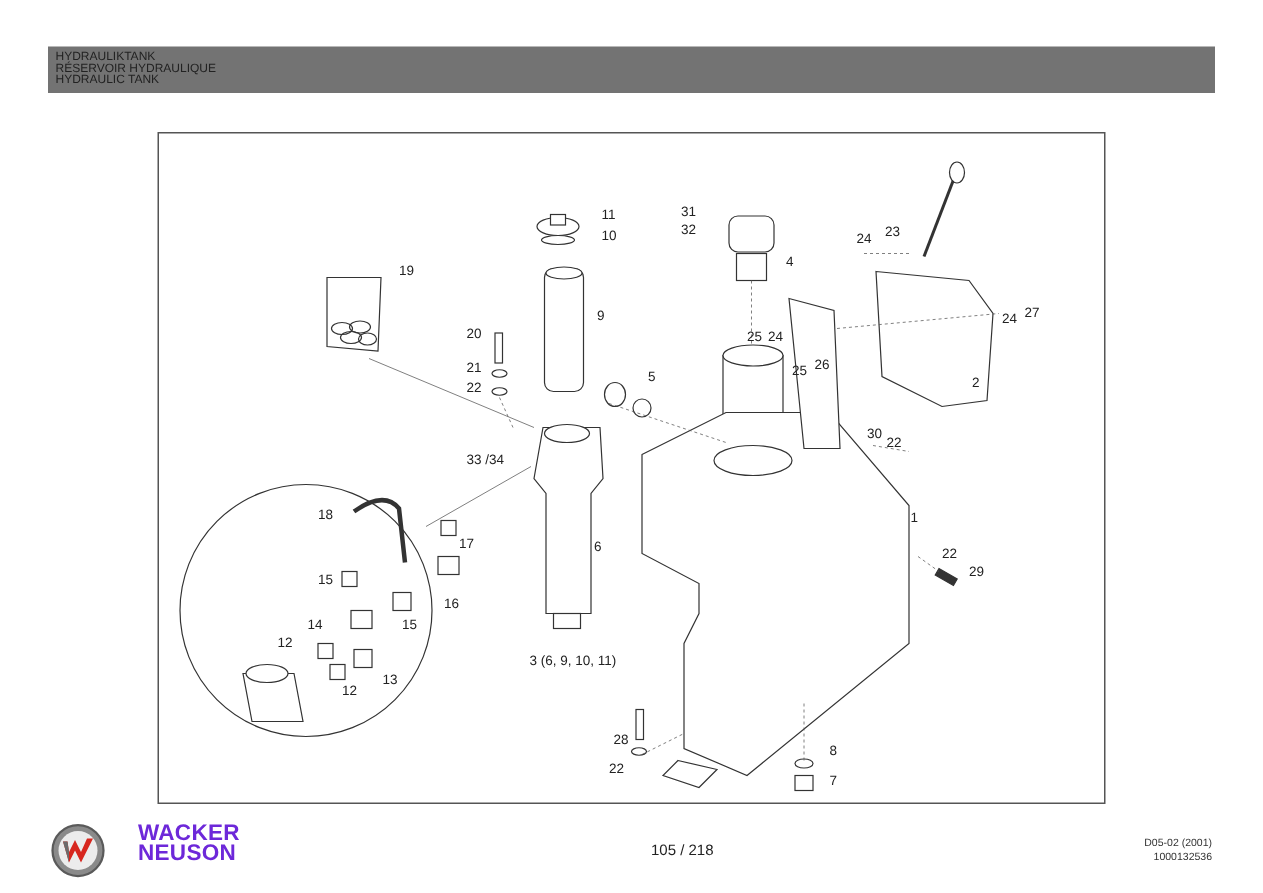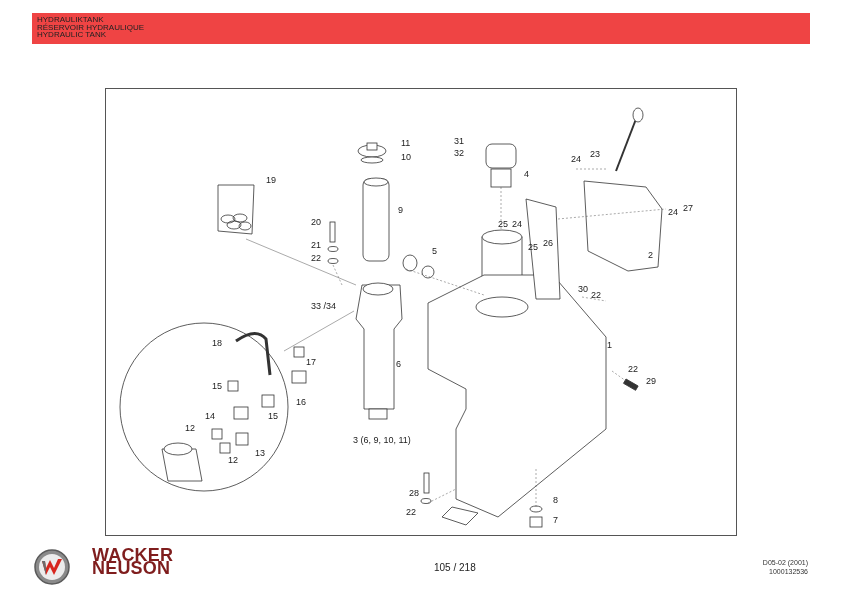--- a/index.html
+++ b/index.html
@@ -1,26 +1,26 @@
 <!DOCTYPE html>
 <html><head>
 <meta charset="utf-8">
 <style>
   html, body { margin:0; padding:0; background:#ffffff; }
   body { width:842px; height:595px; position:relative; overflow:hidden; font-family:"Liberation Sans", sans-serif; }
-  .header-band { position:absolute; left:32px; top:13px; width:778px; height:31px; background:#ef4444; }
+  .header-band { position:absolute; left:32px; top:31px; width:778px; height:31px; background:#737373; }
   .header-band .line { font-size:8px; line-height:7.6px; color:#222; padding-left:5px; text-transform:uppercase; }
   .header-band .lines { padding-top:3px; }
   .frame { position:absolute; left:105px; top:88px; width:632px; height:448px; border:1px solid #555; box-sizing:border-box; }
   .frame svg { position:absolute; left:0; top:0; }
   .lbl { font-family:"Liberation Sans", sans-serif; font-size:9px; fill:#222; }
   .footer-page { position:absolute; left:396px; top:562px; font-size:10px; color:#222;margin-left:38px; }
   .footer-doc { position:absolute; right:34px; top:559px; text-align:right; font-size:7px; line-height:8.5px; color:#333; }
   .logo { position:absolute; left:33px; top:548px; }
-  .brand { position:absolute; left:92px; top:549px; font-family:"Liberation Sans", sans-serif; font-weight:bold; font-size:18px; line-height:13px; color:#7f1d1d; letter-spacing:0.2px; }
+  .brand { position:absolute; left:92px; top:549px; font-family:"Liberation Sans", sans-serif; font-weight:bold; font-size:15px; line-height:13px; color:#6d28d9; letter-spacing:0.2px; }
 </style>
 </head>
 <body>
 
 <div class="header-band">
   <div class="lines">
     <div class="line">HYDRAULIKTANK</div>
     <div class="line">RÉSERVOIR HYDRAULIQUE</div>
     <div class="line">HYDRAULIC TANK</div>
   </div>

